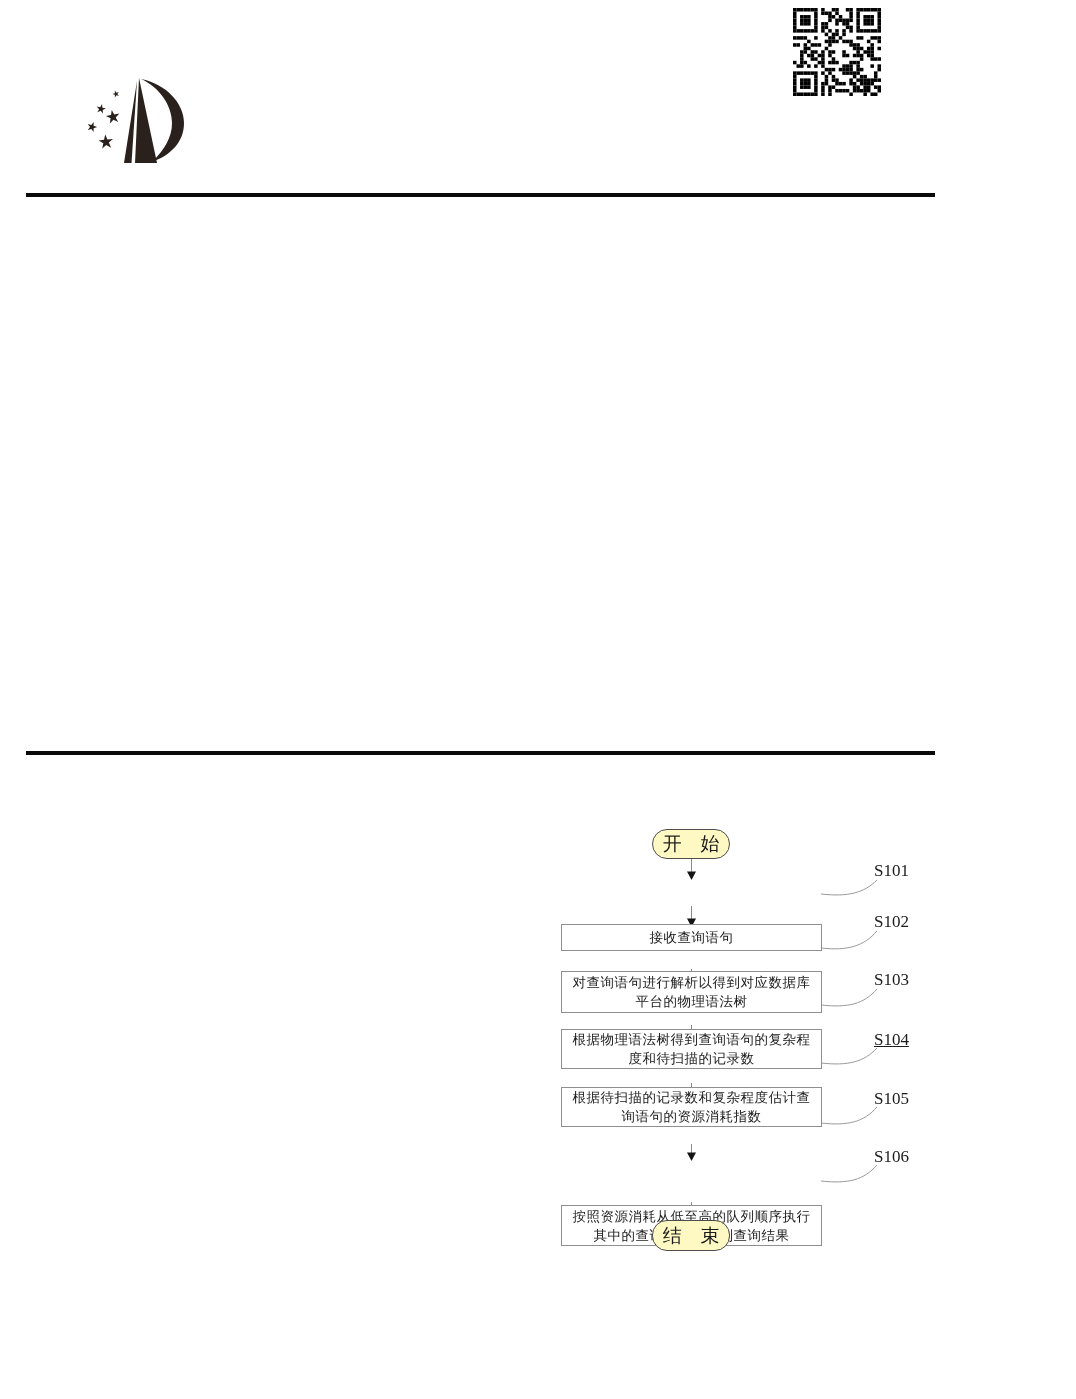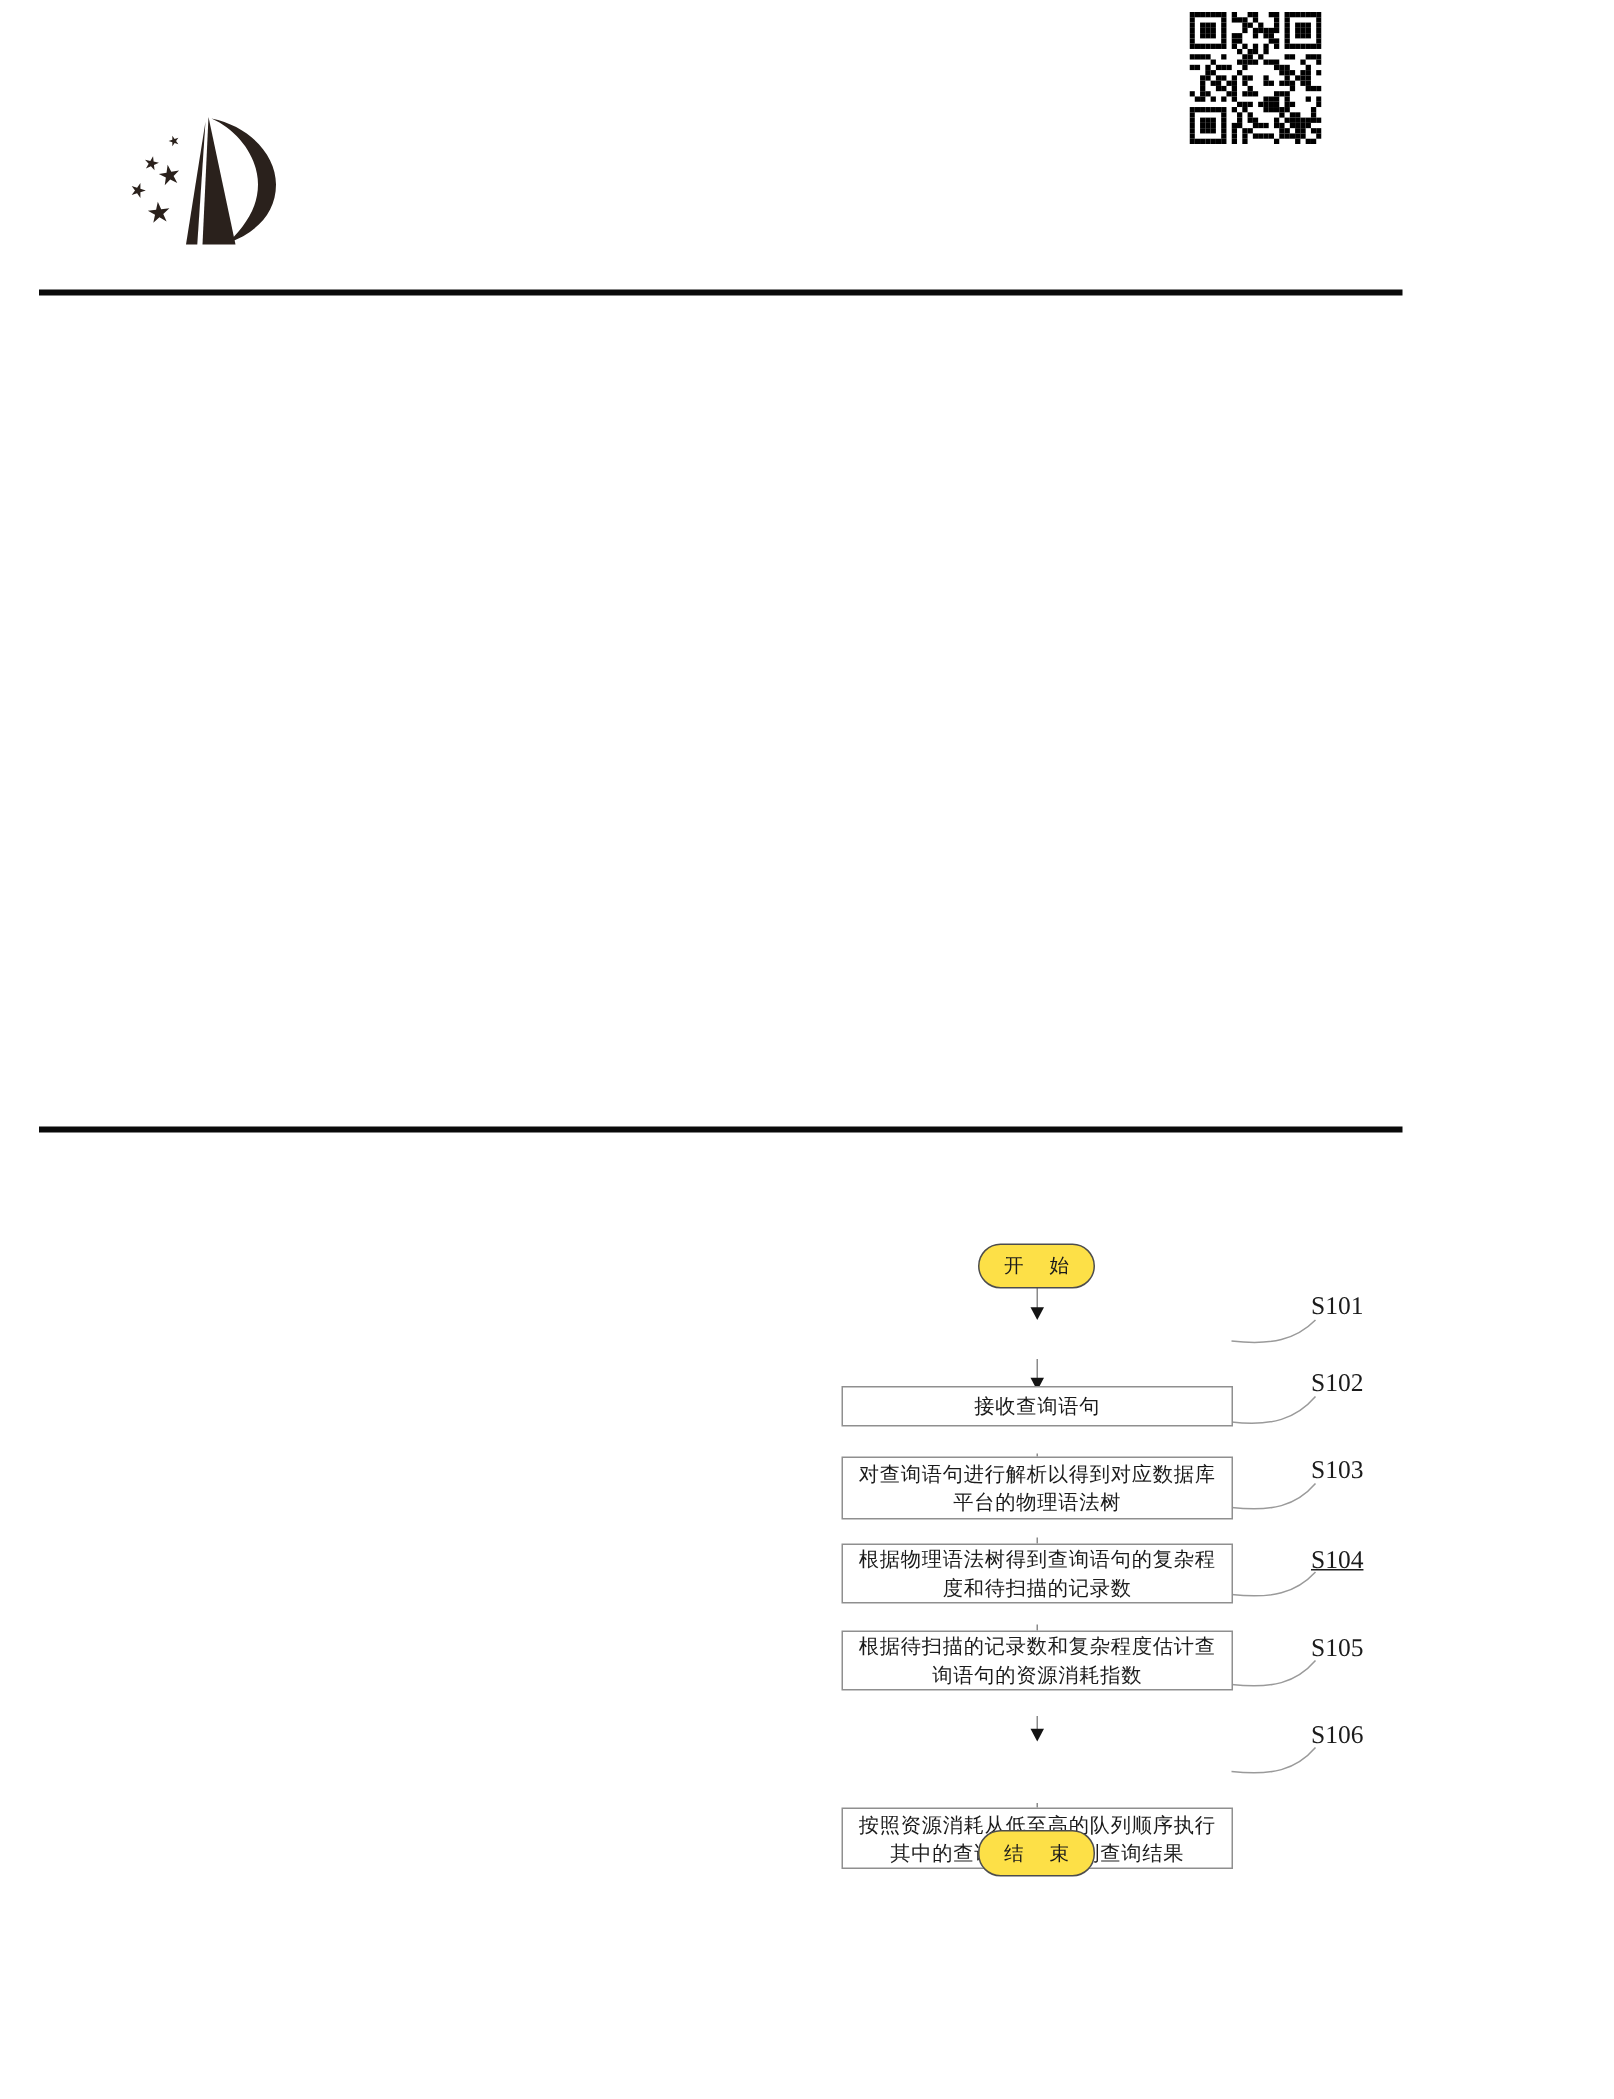--- a/index.html
+++ b/index.html
@@ -27,22 +27,22 @@
     margin-top:44px;
   }
   .b1{top:880px;height:27px;}
   .b2{top:927px;height:42px;}
   .b3{top:985px;height:40px;}
   .b4{top:1043px;height:40px;}
   .b5{top:1103px;height:41px;}
   .b6{top:1161px;height:41px;}
   .terminal{
     position:absolute;left:652px;width:78px;box-sizing:border-box;
-    background:#fde047;border:1.5px solid var(--terminal-border,#4d4d4d);border-radius:15px;
-    color:var(--text,#1b1b1b);font-size:13px;letter-spacing:7px;text-indent:7px;
+    background:#fef9c3;border:1.5px solid var(--terminal-border,#4d4d4d);border-radius:15px;
+    color:var(--text,#1b1b1b);font-size:19px;letter-spacing:7px;text-indent:7px;
     display:flex;align-items:center;justify-content:center;
   }
   .t-start{top:829px;height:30px;}
   .t-end{top:1220px;height:31px;}
   .step-label{
     position:absolute;left:874px;width:44px;color:var(--text,#1b1b1b);
     font-size:17px;font-family:"Liberation Serif","DejaVu Serif",serif;
   }
   .l1{top:861px;}.l2{top:912px;}.l3{top:970px;}.l4{top:1030px;text-decoration:underline;}.l5{top:1089px;}.l6{top:1147px;}
 </style>

